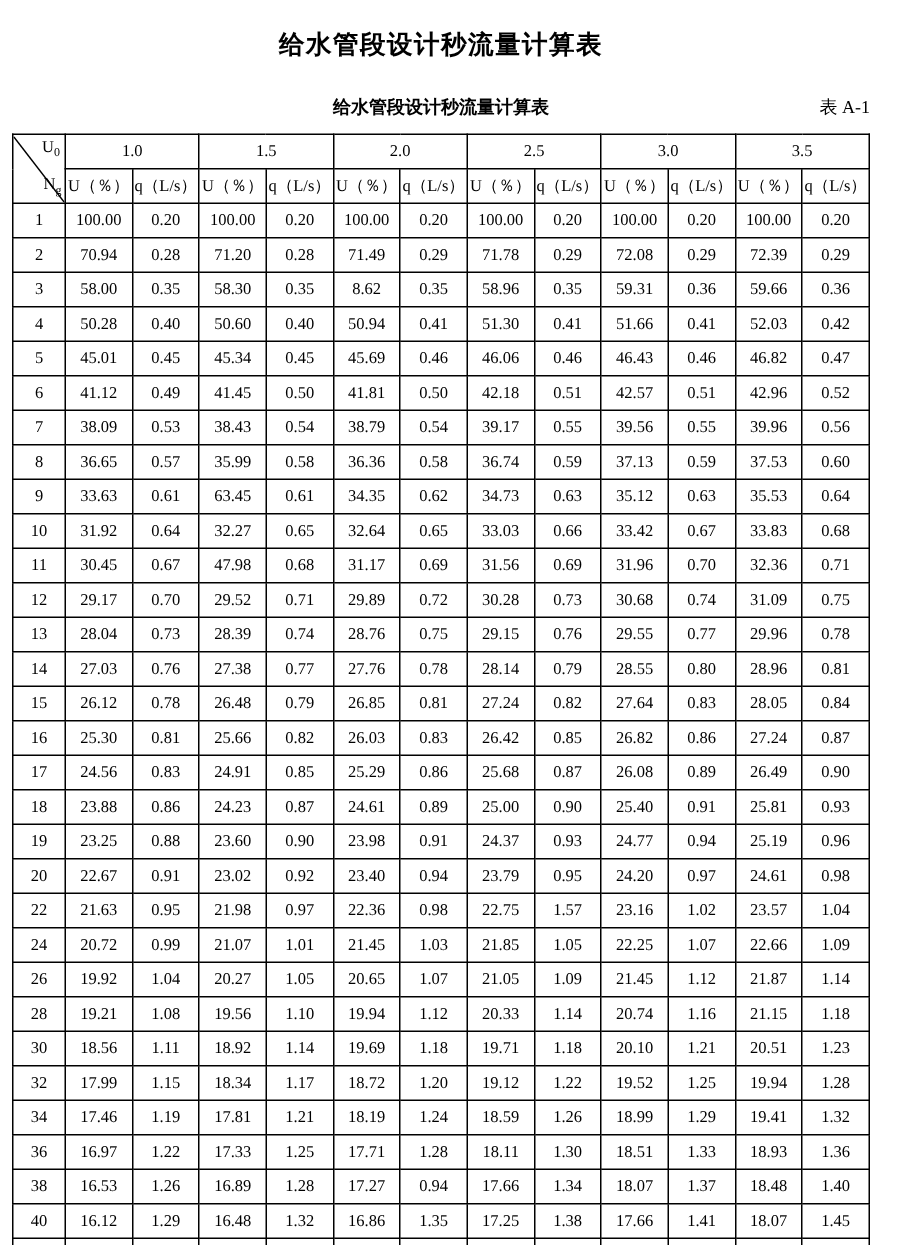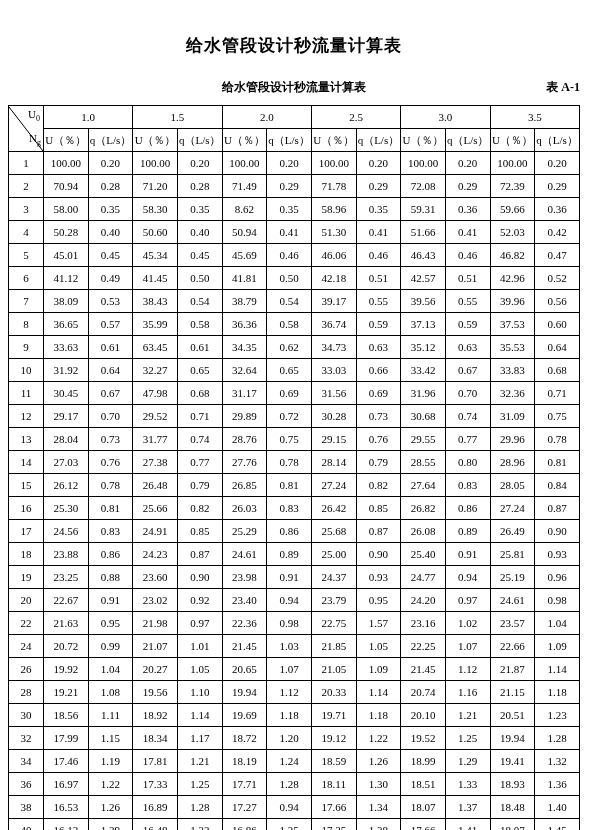--- a/index.html
+++ b/index.html
@@ -14,21 +14,20 @@
     color: #000000;
     position: relative;
     overflow: hidden;
   }
   .page {
     width: 600px;
     height: 684px;
     box-sizing: border-box;
     padding: 12px 14px 0 2px;
     position: relative;
-    margin-top: 16px;
   }
   .doc-title {
     text-align: center;
     font-size: 17px;
     font-weight: bold;
     letter-spacing: 1px;
     margin-top: 6px;
     margin-bottom: 22px;
     font-family: "Liberation Serif", serif;
   }
@@ -41,21 +40,21 @@
     text-align: center;
     font-size: 12px;
     font-weight: bold;
     font-family: "Liberation Serif", serif;
   }
   .table-number {
     position: absolute;
     right: 6px;
     top: 0;
     font-size: 12px;
-    font-weight: bold;
+    font-weight: normal;
   }
   table.data {
     border-collapse: collapse;
     width: 572px;
     margin: 0 auto;
     table-layout: fixed;
   }
   table.data td, table.data th {
     border: 1px solid #000;
     font-size: 11px;
@@ -353,21 +352,21 @@
           <td class="val col-q">0.73</td>
           <td class="val col-u">30.68</td>
           <td class="val col-q">0.74</td>
           <td class="val col-u">31.09</td>
           <td class="val col-q">0.75</td>
         </tr>
         <tr>
           <td class="idx">13</td>
           <td class="val col-u">28.04</td>
           <td class="val col-q">0.73</td>
-          <td class="val col-u">31.77</td>
+          <td class="val col-u">28.39</td>
           <td class="val col-q">0.74</td>
           <td class="val col-u">28.76</td>
           <td class="val col-q">0.75</td>
           <td class="val col-u">29.15</td>
           <td class="val col-q">0.76</td>
           <td class="val col-u">29.55</td>
           <td class="val col-q">0.77</td>
           <td class="val col-u">29.96</td>
           <td class="val col-q">0.78</td>
         </tr>

